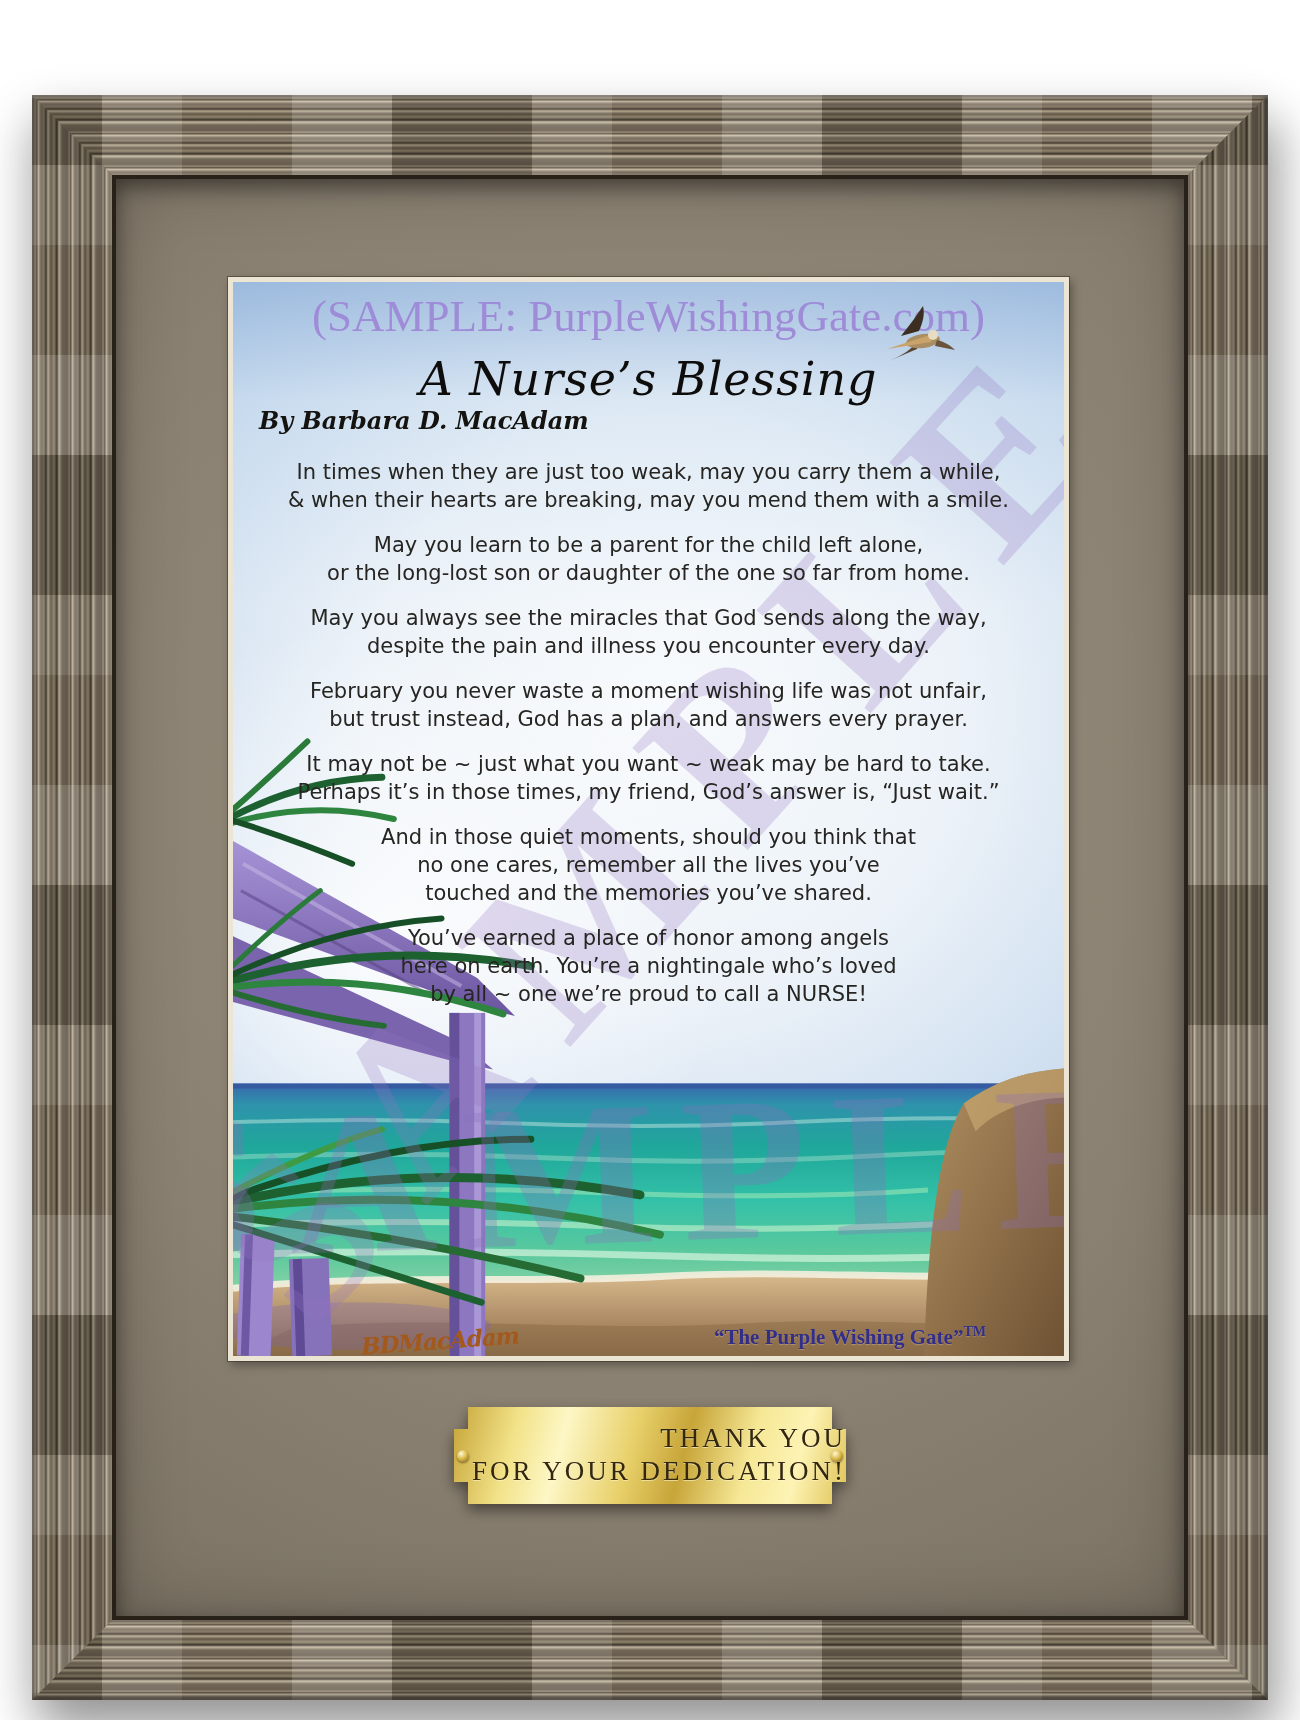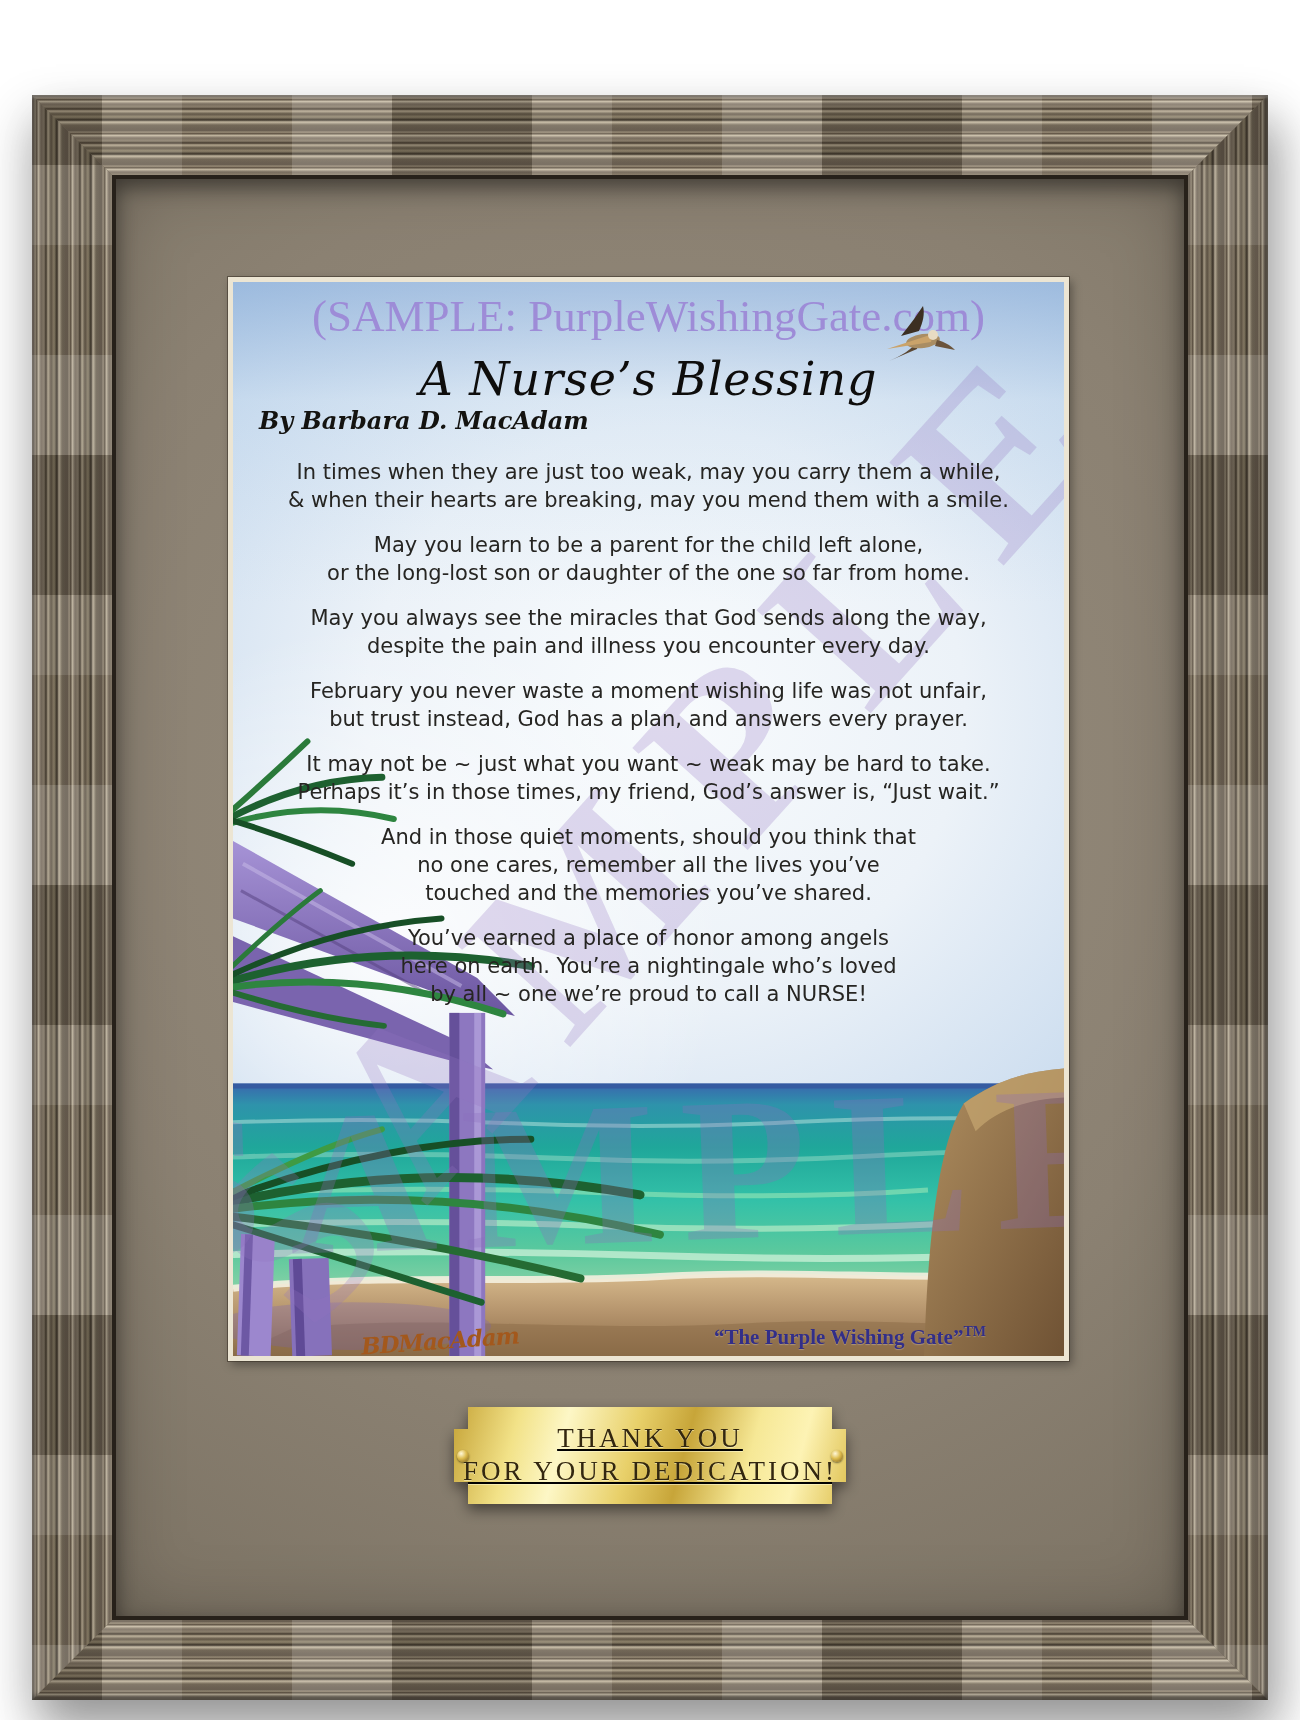--- a/index.html
+++ b/index.html
@@ -119,22 +119,21 @@
   .plaque-wrap{
     position:absolute;left:50%;transform:translateX(-50%);top:1228px;
     width:392px;height:97px;filter:drop-shadow(0 6px 7px rgba(0,0,0,.48));
   }
   .plaque{
     position:absolute;inset:0;
     clip-path:polygon(0 22px,14px 22px,14px 0,378px 0,378px 22px,392px 22px,
                       392px 75px,378px 75px,378px 97px,14px 97px,14px 75px,0 75px);
     background:linear-gradient(105deg,#c6a438 0%,#f2e288 16%,#fdf7c6 28%,#e8d06a 45%,
                                #c7a539 58%,#f6e896 74%,#fdf3b4 86%,#dfc254 100%);
-    text-align:center;
-    text-decoration:underline;
+    text-align:right;
   }
   .plaque-line{
     font-family:"Liberation Serif",serif;color:#33270f;letter-spacing:3px;
     font-size:27px;line-height:33px;text-shadow:0 1px 0 rgba(255,252,215,.55);
   }
   .plaque-line.first{margin-top:15px;}
   .screw{
     position:absolute;width:12px;height:12px;border-radius:50%;top:43px;
     background:radial-gradient(circle at 35% 30%, #fff8d8 0%, #ddbc4e 45%, #77591a 100%);
     box-shadow:0 1px 2px rgba(0,0,0,.5);

